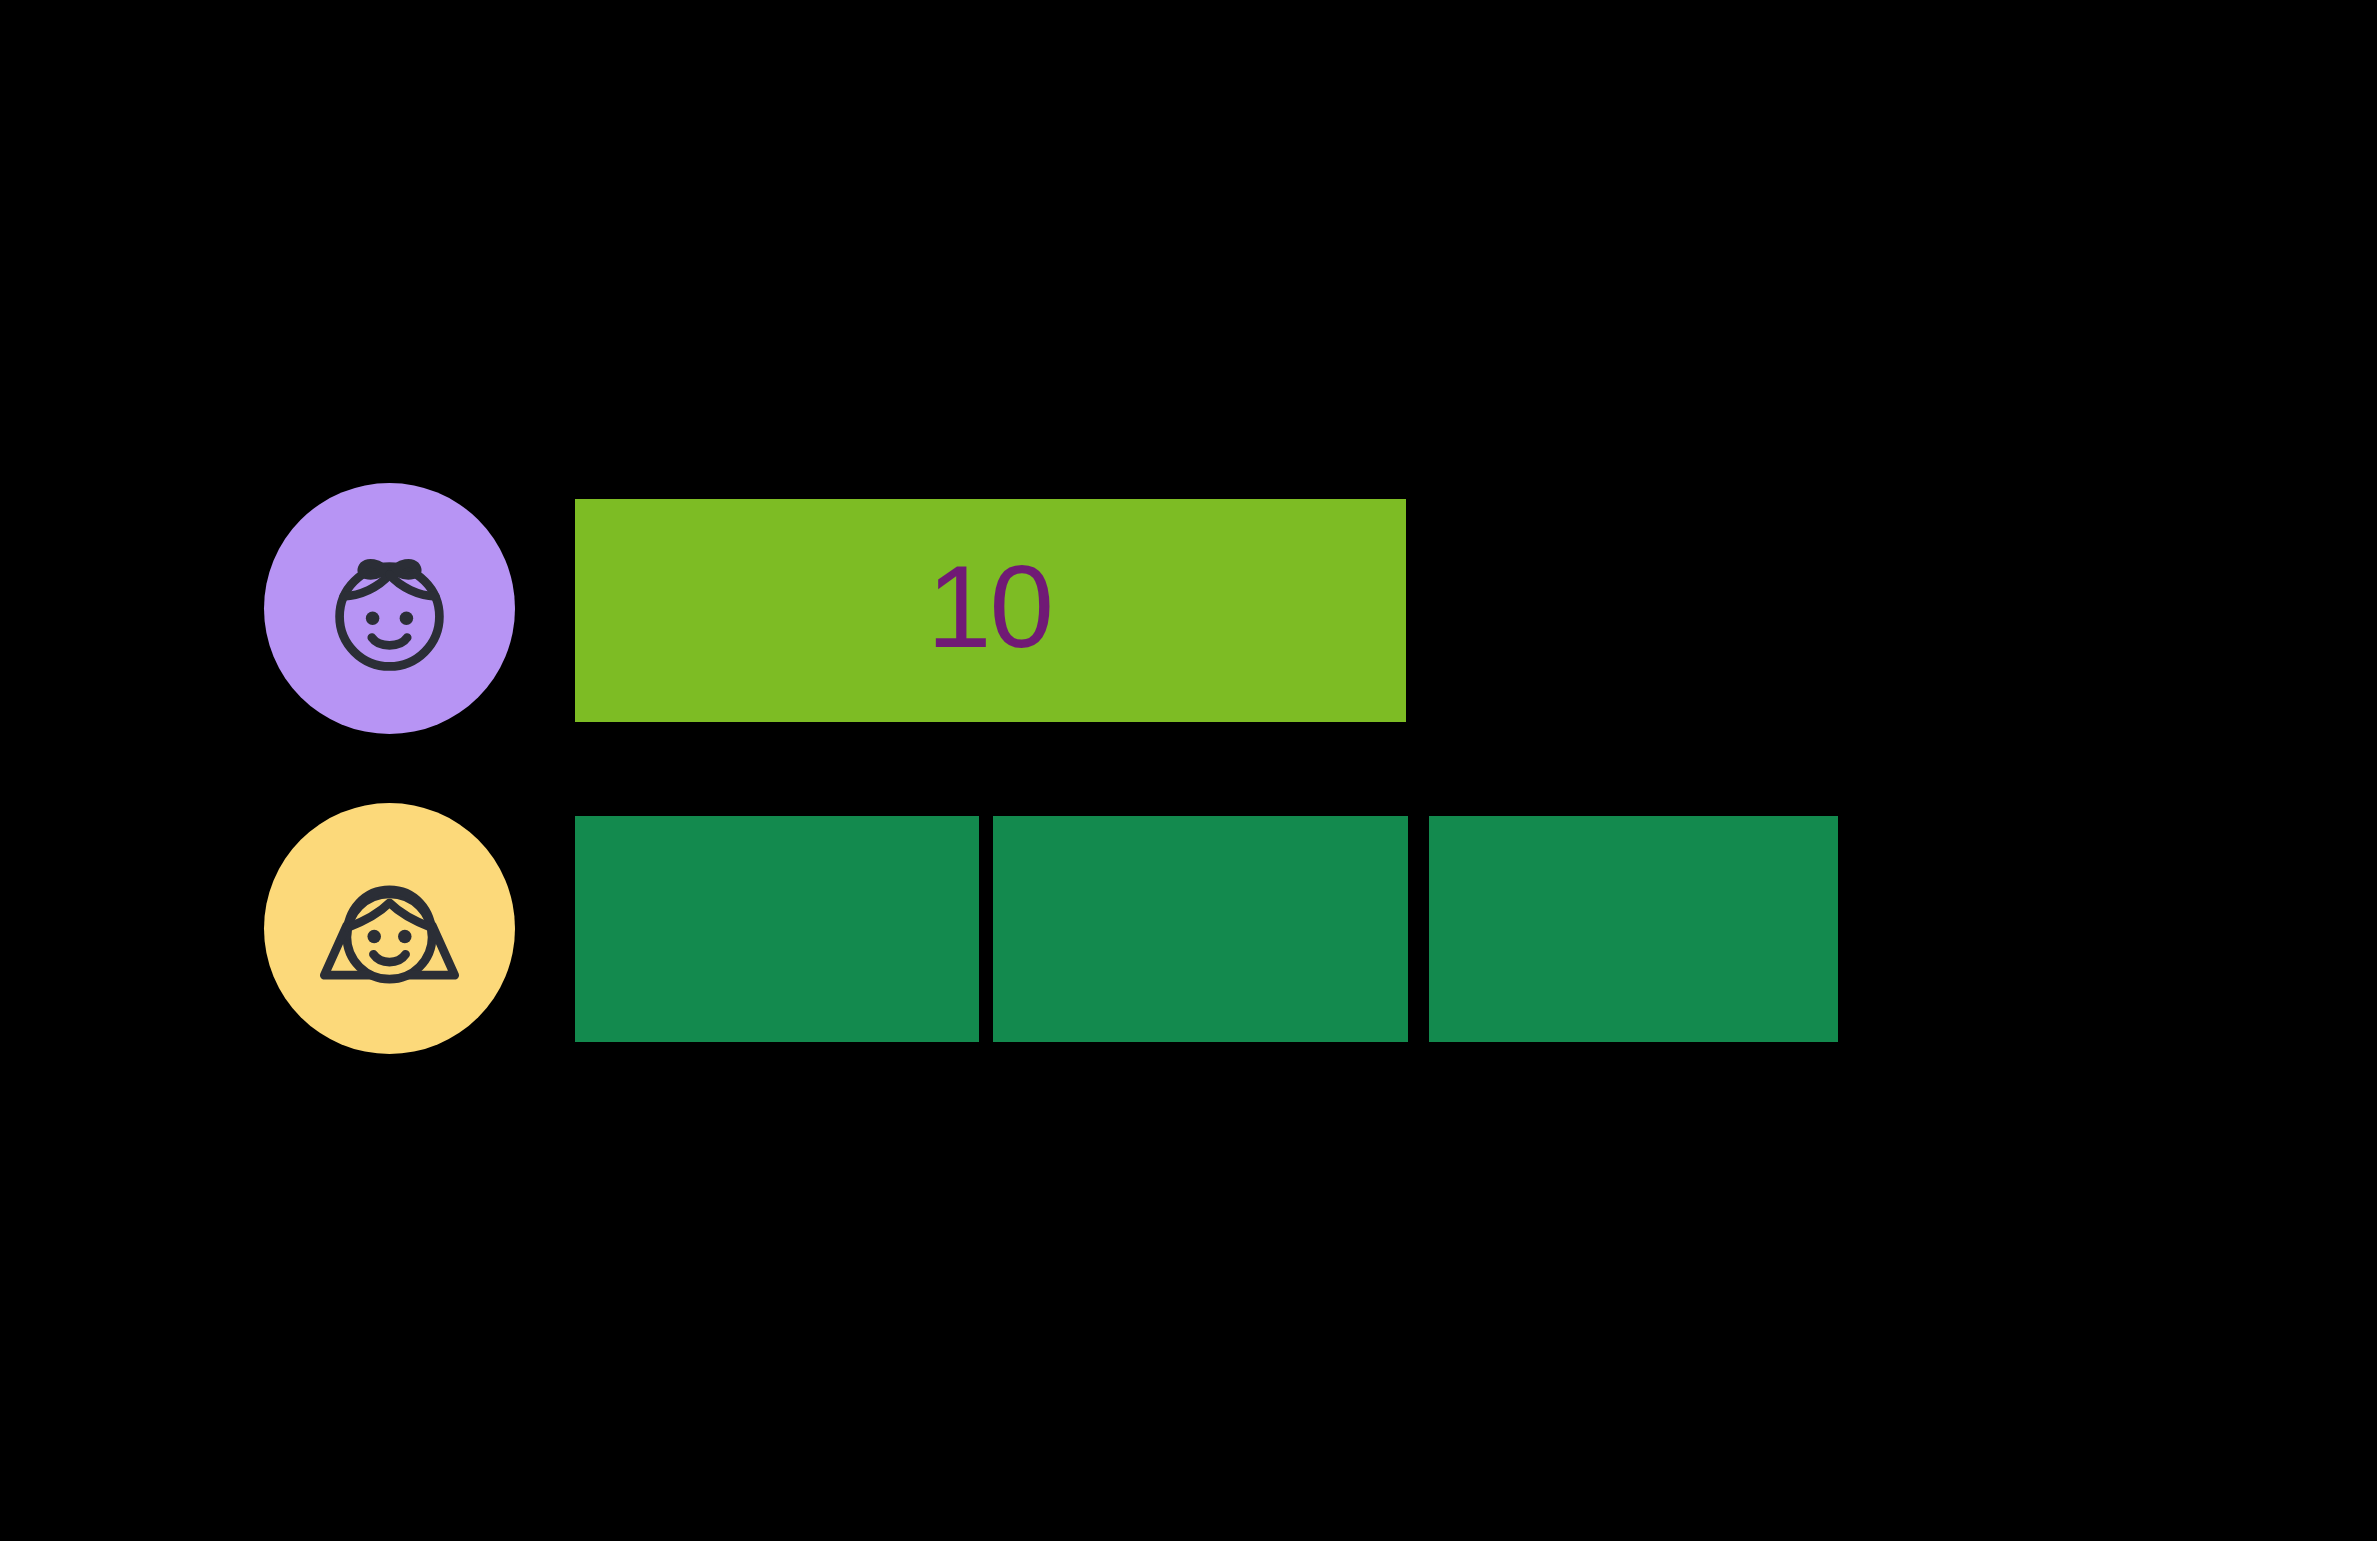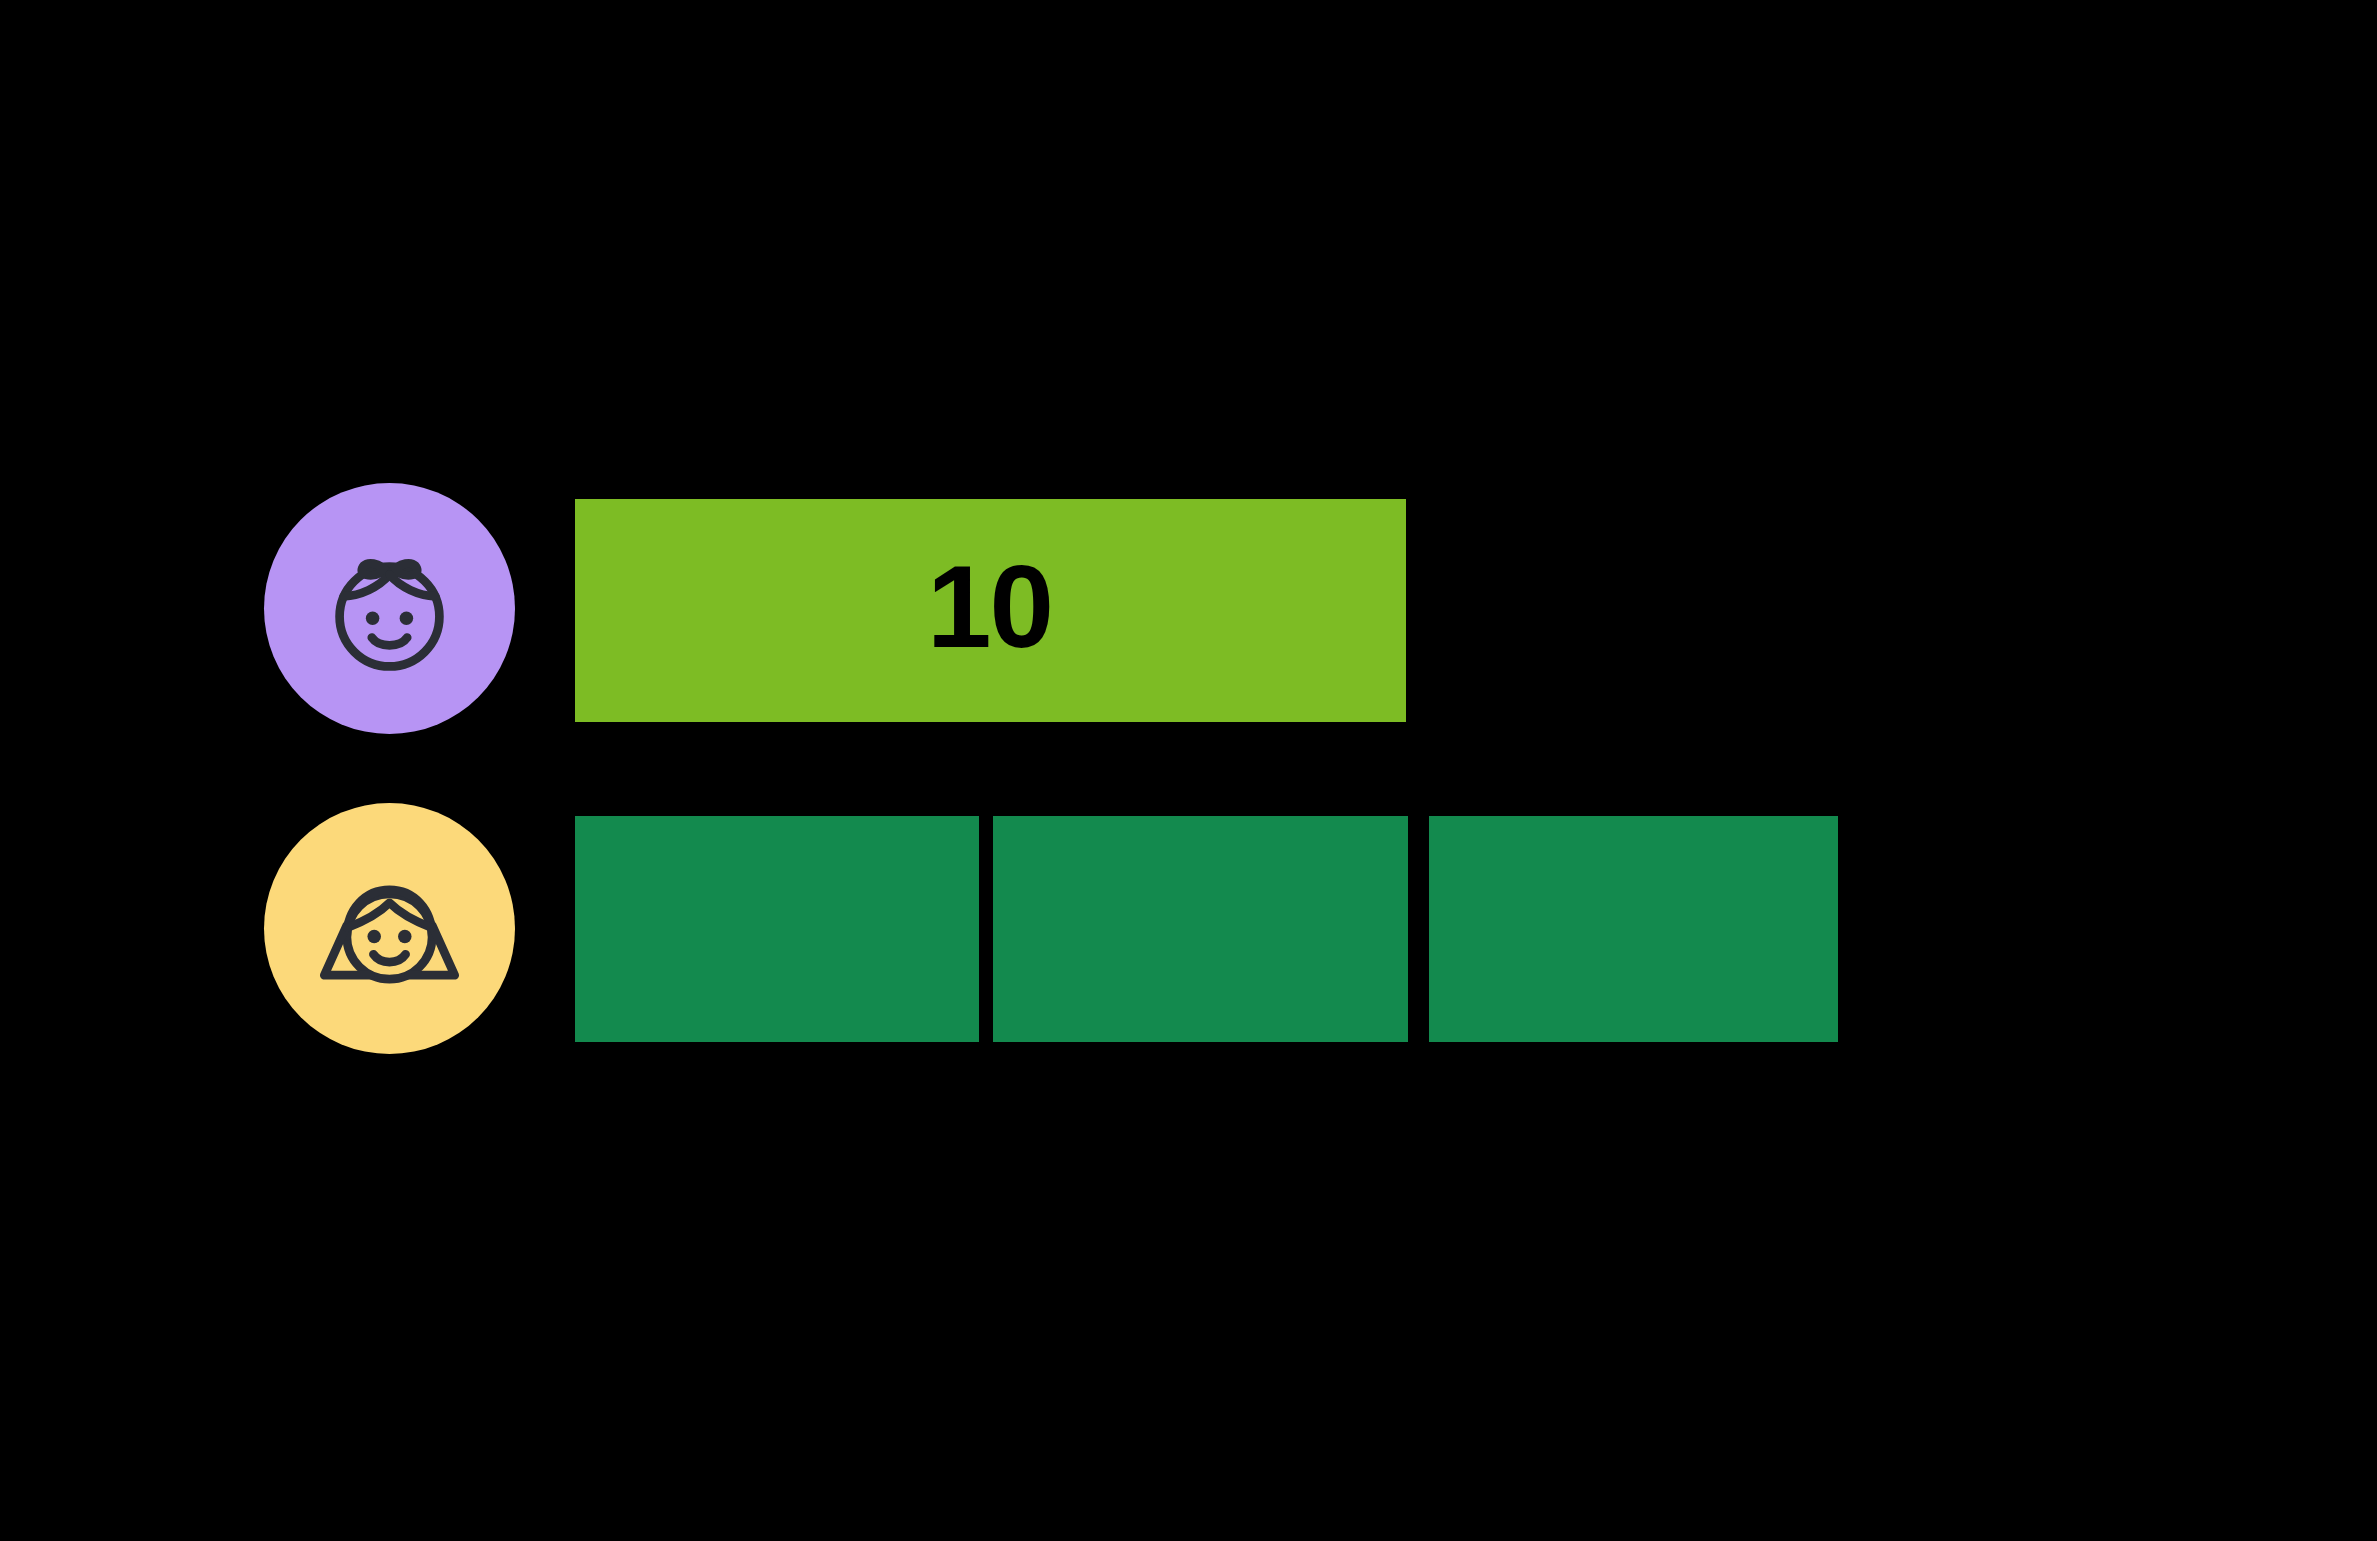--- a/index.html
+++ b/index.html
@@ -58,24 +58,24 @@
   }
 
   #bar-child {
     left: 575px;
     top: 16.3px;
     width: 831px;
     height: 223px;
   }
   #bar-child .bar-value {
     font-size: 116px;
-    font-weight: 700;
+    font-weight: 400;
     line-height: 1;
     letter-spacing: -1.8px;
-    color: #000000;
+    color: #701a75;
     position: relative;
     left: -0.9px;
     top: -3.6px;
     text-align: right;
   }
 
   
   #bar-adult {
     left: 575px;
     top: 12.7px;

